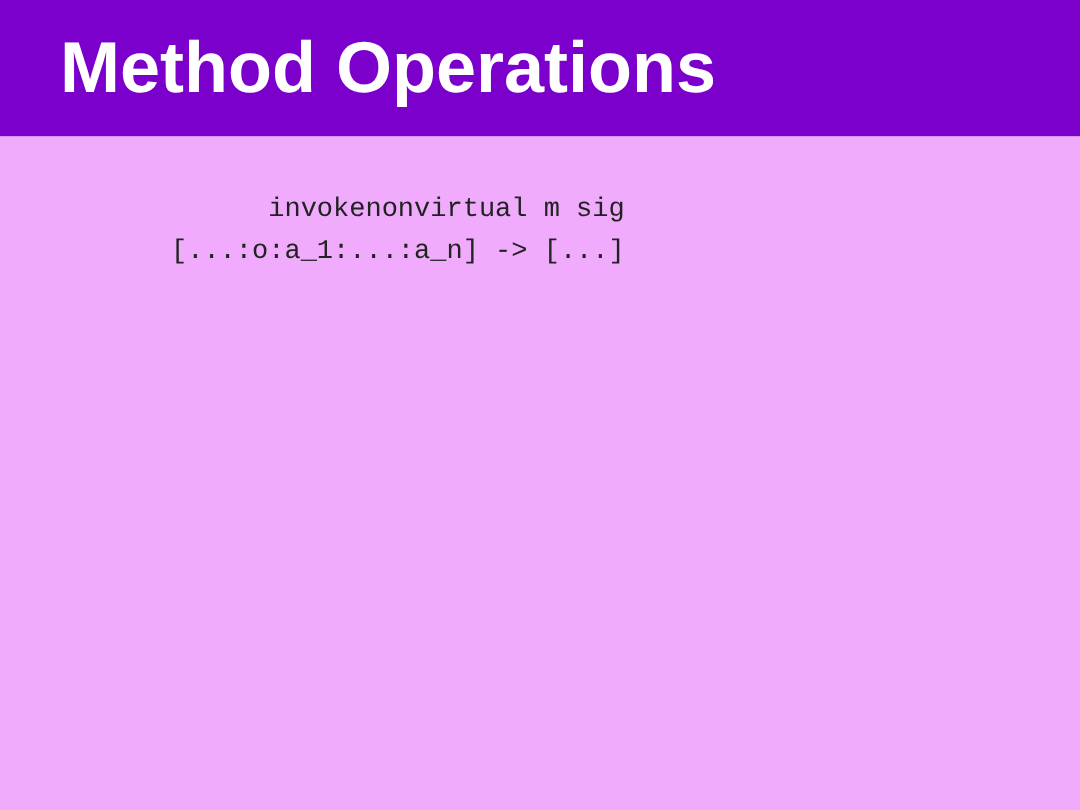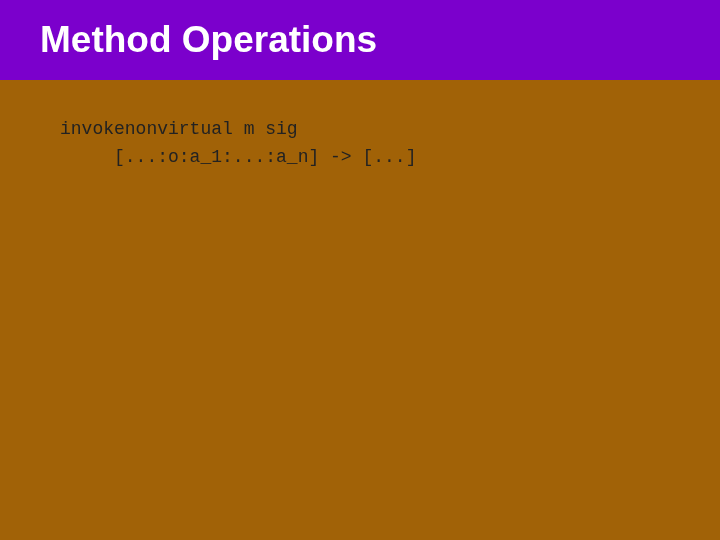--- a/index.html
+++ b/index.html
@@ -28,31 +28,32 @@
       background: #7B00CC;
       width: 100%;
       padding: 18px 40px 18px 40px;
       display: flex;
       align-items: center;
       min-height: 80px;
     }
 
     .title-text {
       color: #ffffff;
-      font-size: 37px;
+      font-size: 48px;
       font-weight: bold;
       font-family: Arial, sans-serif;
     }
 
     .content-area {
       flex: 1;
-      background: #a16207;
+      background: #f0abfc;
       padding: 36px 60px 30px 60px;
       display: flex;
       gap: 0;
+      text-align: right;
     }
 
     .code-block {
       font-family: 'Courier New', Courier, monospace;
       font-size: 18px;
       color: #222222;
       line-height: 1.55;
       white-space: pre;
     }
 

